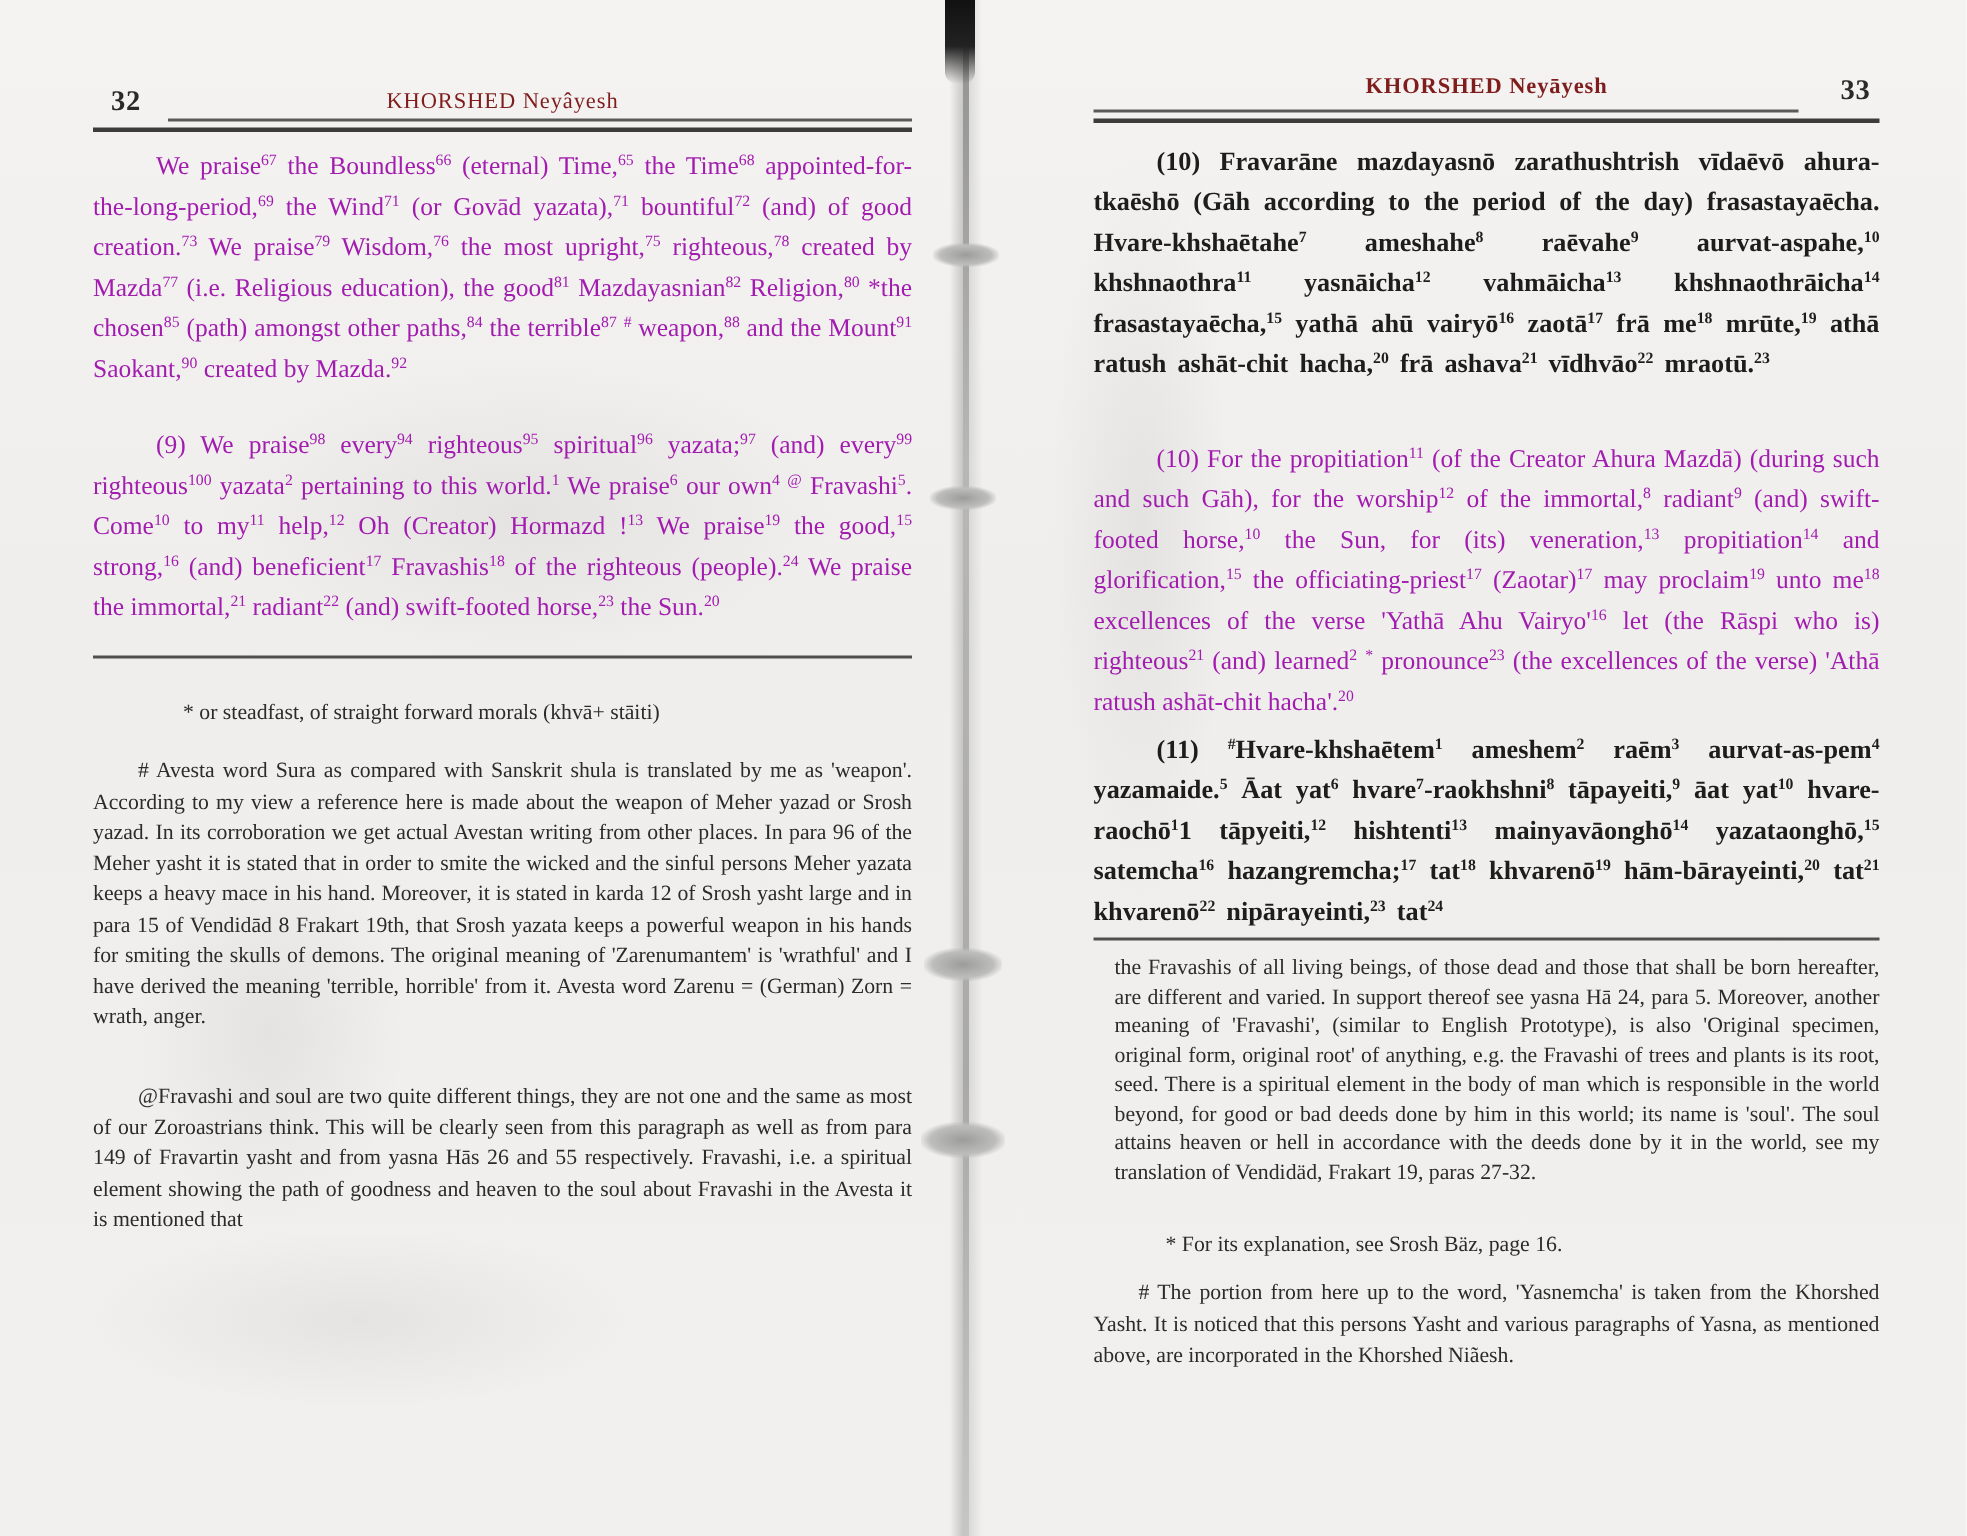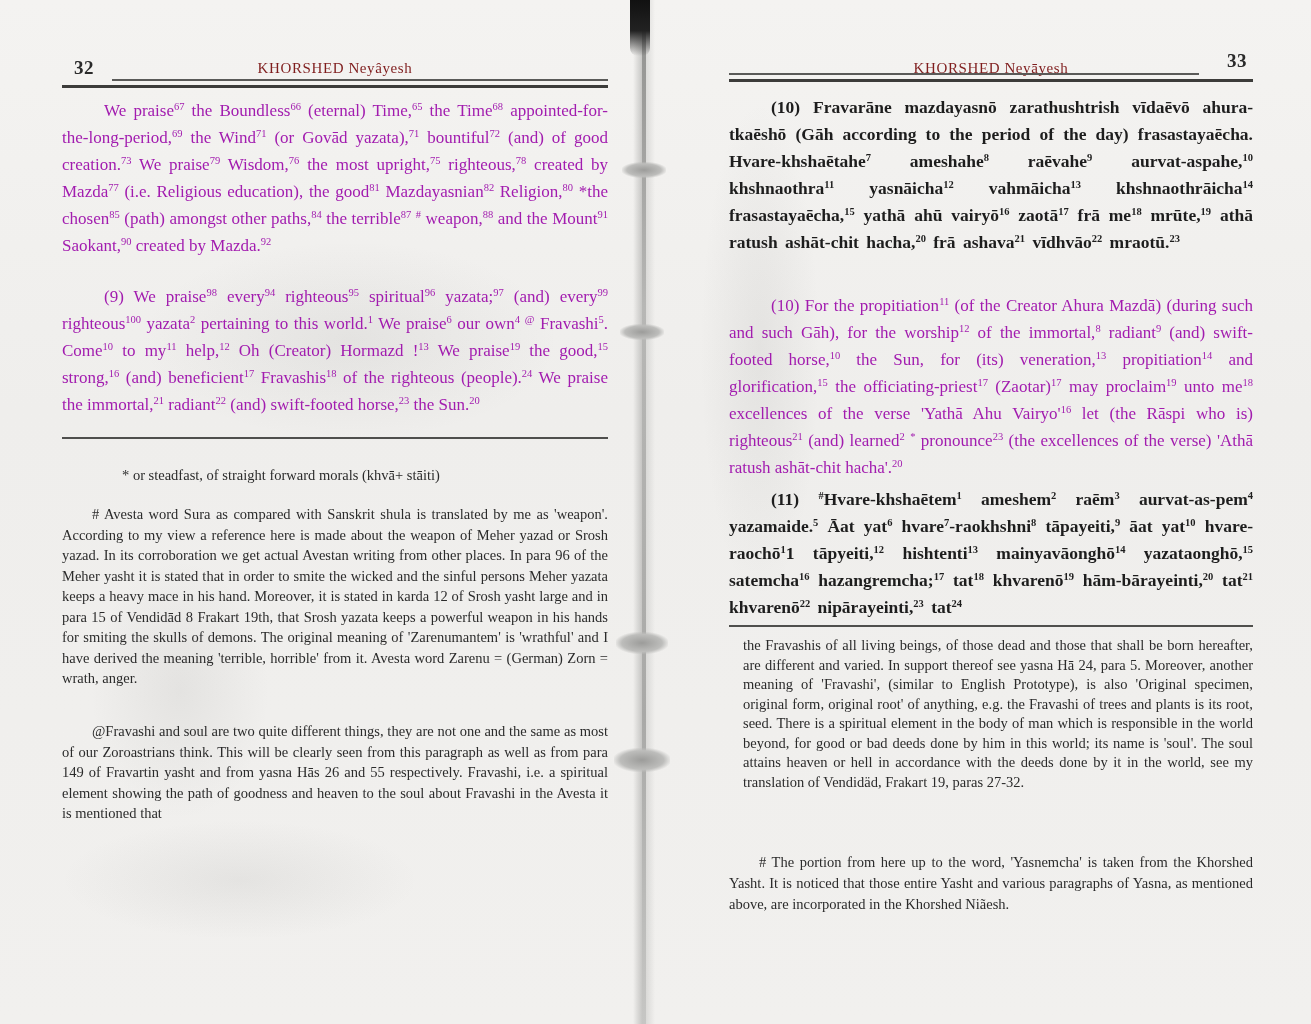--- a/index.html
+++ b/index.html
@@ -71,30 +71,31 @@
 
   <div class="footnote single" style="top:410px;">* or steadfast, of straight forward morals (khvā+ stāiti)</div>
 
   <div class="footnote" style="top:449px;"># Avesta word Sura as compared with Sanskrit shula is translated by me as 'weapon'. According to my view a reference here is made about the weapon of Meher yazad or Srosh yazad. In its corroboration we get actual Avestan writing from other places. In para 96 of the Meher yasht it is stated that in order to smite the wicked and the sinful persons Meher yazata keeps a heavy mace in his hand. Moreover, it is stated in karda 12 of Srosh yasht large and in para 15 of Vendidād 8 Frakart 19th, that Srosh yazata keeps a powerful weapon in his hands for smiting the skulls of demons. The original meaning of 'Zarenumantem' is 'wrathful' and I have derived the meaning 'terrible, horrible' from it. Avesta word Zarenu = (German) Zorn = wrath, anger.</div>
 
   <div class="footnote" style="top:666px;">@Fravashi and soul are two quite different things, they are not one and the same as most of our Zoroastrians think. This will be clearly seen from this paragraph as well as from para 149 of Fravartin yasht and from yasna Hās 26 and 55 respectively. Fravashi, i.e. a spiritual element showing the path of goodness and heaven to the soul about Fravashi in the Avesta it is mentioned that</div>
 </div>
 
 <div class="page" style="left:729px;top:48px;width:524px;height:960px;">
 
-  <div class="running-title" style="top:12px;">KHORSHED Neyāyesh</div>
+  <div class="running-title" style="top:2px;font-weight:bold;">KHORSHED Neyāyesh</div>
   <div class="pageno" style="right:6px;top:2px;">33</div>
   <div class="rule thin" style="left:0;right:54px;top:25px;"></div>
   <div class="rule thick" style="left:0;right:0;top:31px;"></div>
 
   <div class="para avestan" style="top:46px;">(10) Fravarāne mazdayasnō zarathushtrish vīdaēvō ahura-tkaēshō (Gāh according to the period of the day) frasastayaēcha. Hvare-khshaētahe<sup>7</sup> ameshahe<sup>8</sup> raēvahe<sup>9</sup> aurvat-aspahe,<sup>10</sup> khshnaothra<sup>11</sup> yasnāicha<sup>12</sup> vahmāicha<sup>13</sup> khshnaothrāicha<sup>14</sup> frasastayaēcha,<sup>15</sup> yathā ahū vairyō<sup>16</sup> zaotā<sup>17</sup> frā me<sup>18</sup> mrūte,<sup>19</sup> athā ratush ashāt-chit hacha,<sup>20</sup> frā ashava<sup>21</sup> vīdhvāo<sup>22</sup> mraotū.<sup>23</sup></div>
 
   <div class="para" style="top:244px;">(10) For the propitiation<sup>11</sup> (of the Creator Ahura Mazdā) (during such and such Gāh), for the worship<sup>12</sup> of the immortal,<sup>8</sup> radiant<sup>9</sup> (and) swift-footed horse,<sup>10</sup> the Sun, for (its) veneration,<sup>13</sup> propitiation<sup>14</sup> and glorification,<sup>15</sup> the officiating-priest<sup>17</sup> (Zaotar)<sup>17</sup> may proclaim<sup>19</sup> unto me<sup>18</sup> excellences of the verse 'Yathā Ahu Vairyo'<sup>16</sup> let (the Rāspi who is) righteous<sup>21</sup> (and) learned<sup>2</sup> <sup>*</sup> pronounce<sup>23</sup> (the excellences of the verse) 'Athā ratush ashāt-chit hacha'.<sup>20</sup></div>
 
   <div class="para avestan" style="top:438px;">(11) <sup>#</sup>Hvare-khshaētem<sup>1</sup> ameshem<sup>2</sup> raēm<sup>3</sup> aurvat-as-pem<sup>4</sup> yazamaide.<sup>5</sup> Āat yat<sup>6</sup> hvare<sup>7</sup>-raokhshni<sup>8</sup> tāpayeiti,<sup>9</sup> āat yat<sup>10</sup> hvare-raochō<sup>1</sup>1 tāpyeiti,<sup>12</sup> hishtenti<sup>13</sup> mainyavāonghō<sup>14</sup> yazataonghō,<sup>15</sup> satemcha<sup>16</sup> hazangremcha;<sup>17</sup> tat<sup>18</sup> khvarenō<sup>19</sup> hām-bārayeinti,<sup>20</sup> tat<sup>21</sup> khvarenō<sup>22</sup> nipārayeinti,<sup>23</sup> tat<sup>24</sup></div>
 
   <div class="fnrule" style="top:577px;"></div>
 
   <div class="footnote cont" style="top:588px;">the Fravashis of all living beings, of those dead and those that shall be born hereafter, are different and varied. In support thereof see yasna Hā 24, para 5. Moreover, another meaning of 'Fravashi', (similar to English Prototype), is also 'Original specimen, original form, original root' of anything, e.g. the Fravashi of trees and plants is its root, seed. There is a spiritual element in the body of man which is responsible in the world beyond, for good or bad deeds done by him in this world; its name is 'soul'. The soul attains heaven or hell in accordance with the deeds done by it in the world, see my translation of Vendidäd, Frakart 19, paras 27-32.</div>
 
+  <div class="footnote single" style="top:772px;text-indent:48px;">* For its explanation, see Srosh Bäz, page 16.</div>
 
-  <div class="footnote" style="top:804px;line-height:21px;"># The portion from here up to the word, 'Yasnemcha' is taken from the Khorshed Yasht. It is noticed that those entire Yasht and various paragraphs of Yasna, as mentioned above, are incorporated in the Khorshed Niãesh.</div>
+  <div class="footnote" style="top:804px;line-height:21px;"># The portion from here up to the word, 'Yasnemcha' is taken from the Khorshed Yasht. It is noticed that this persons Yasht and various paragraphs of Yasna, as mentioned above, are incorporated in the Khorshed Niãesh.</div>
 </div>
 
 </body></html>

